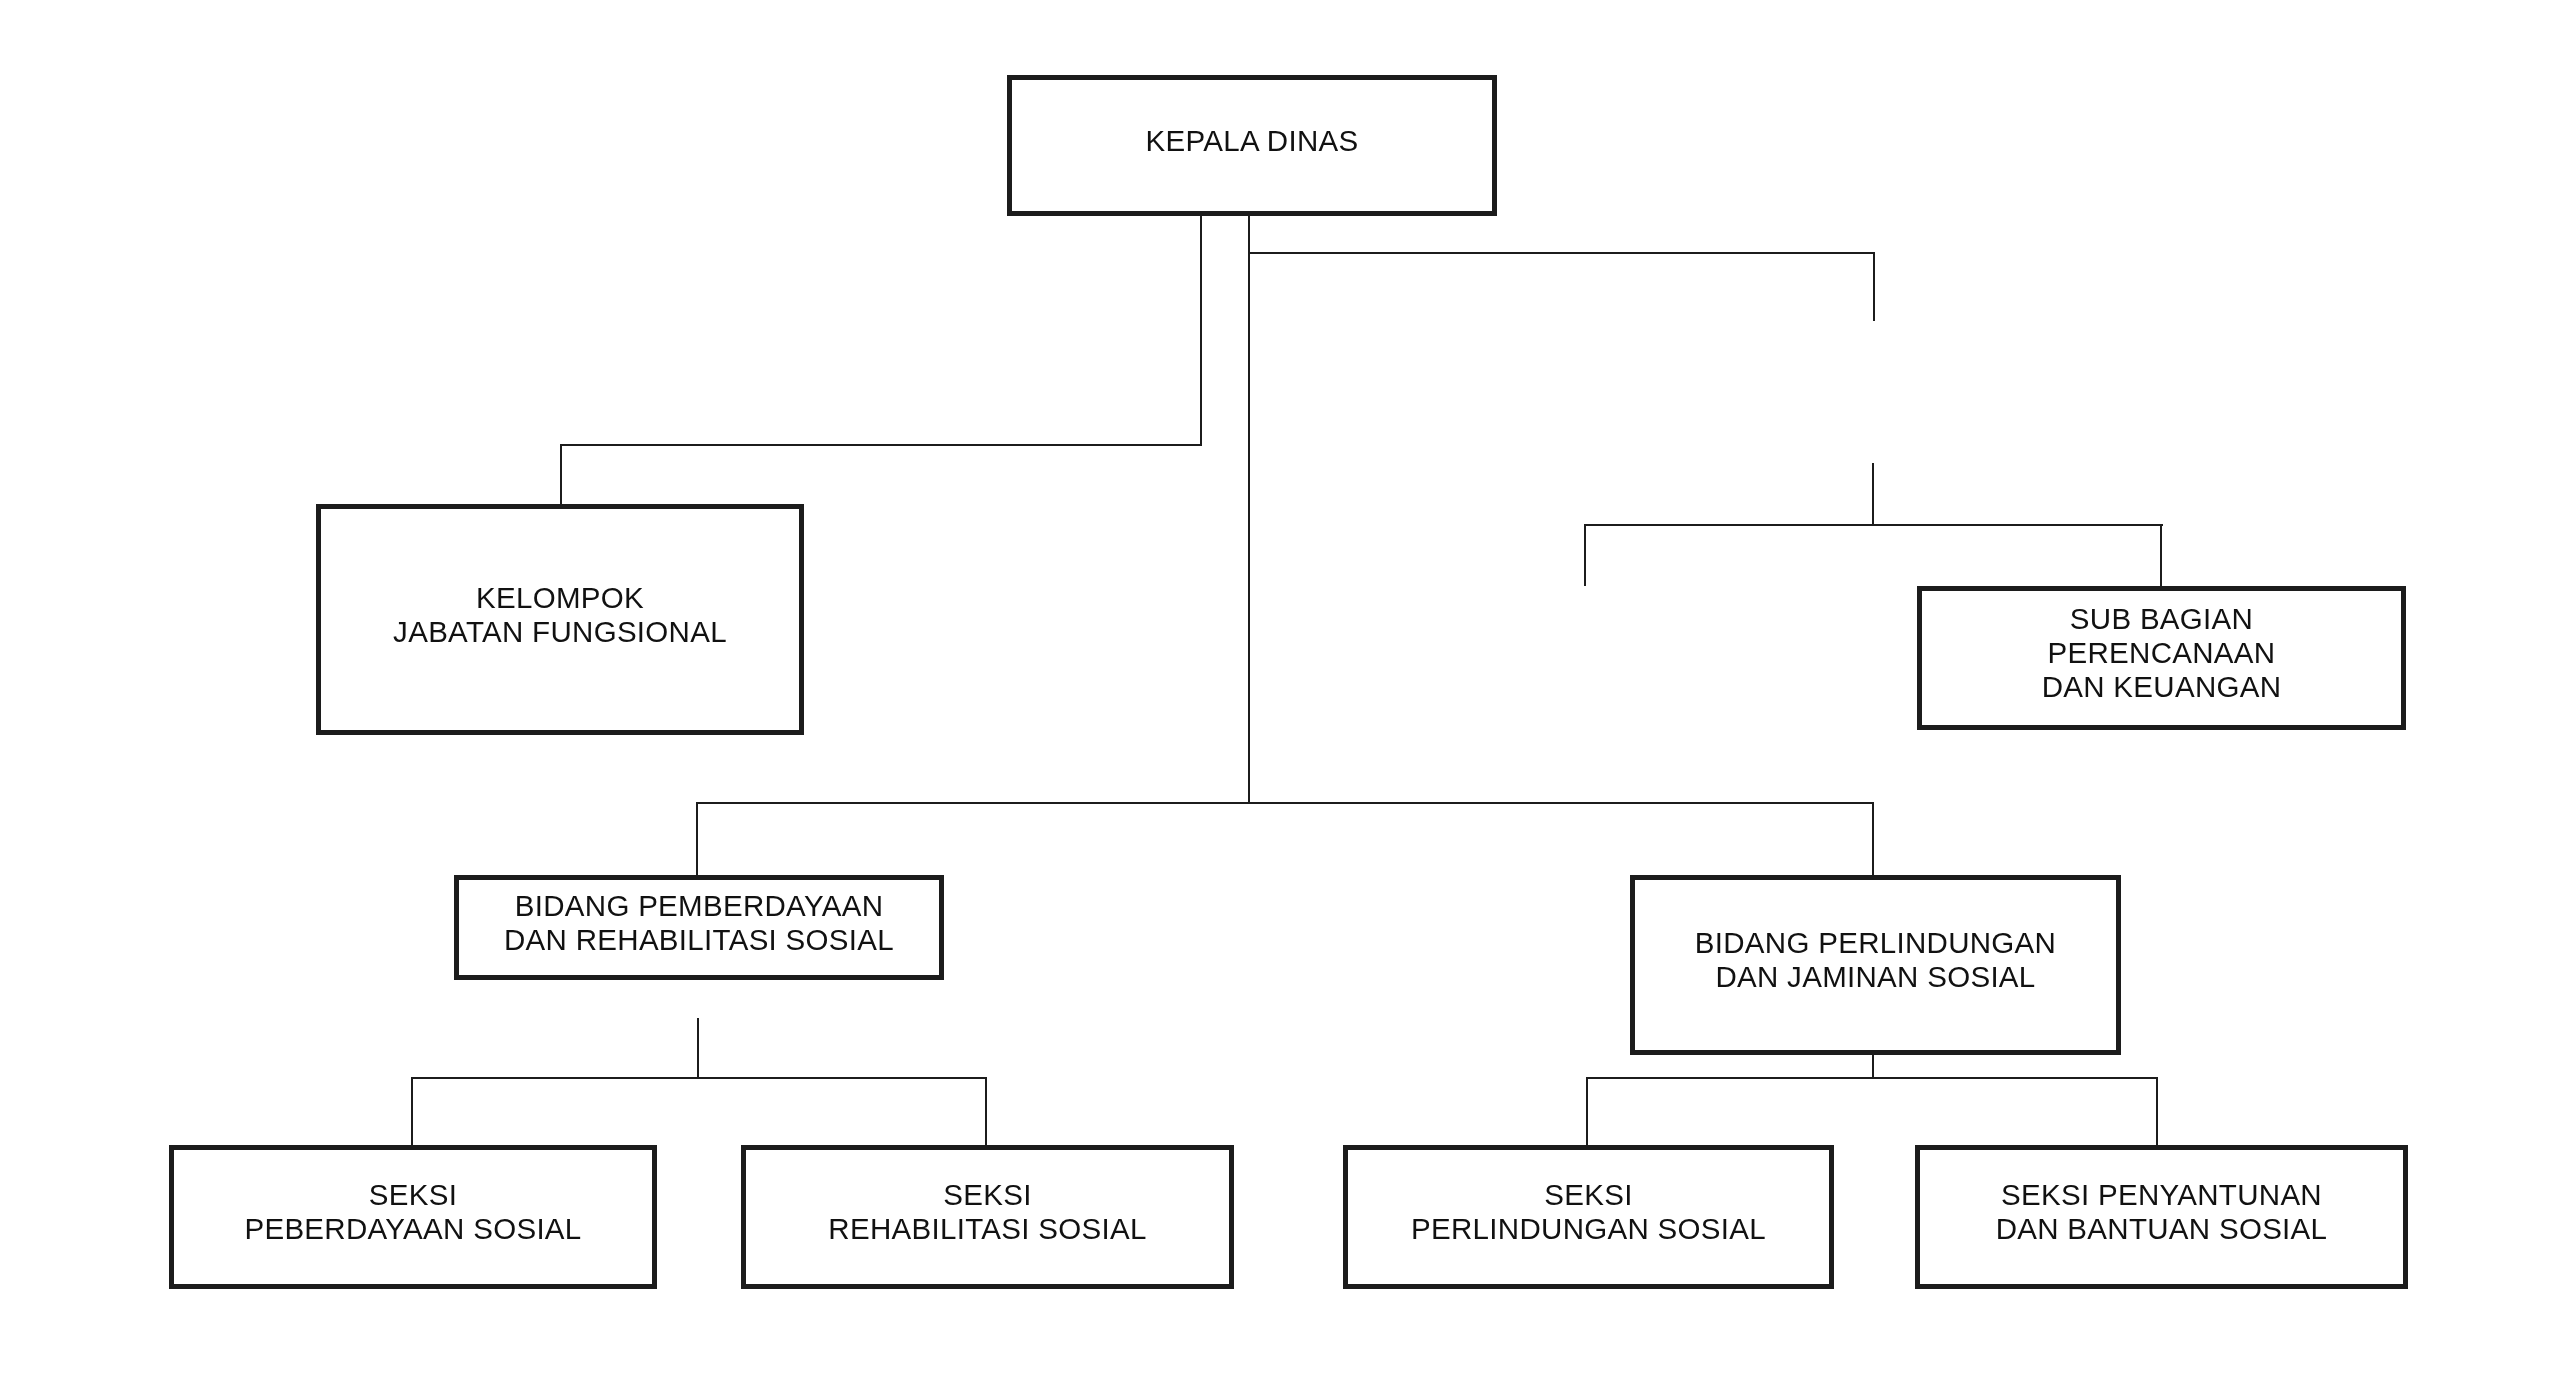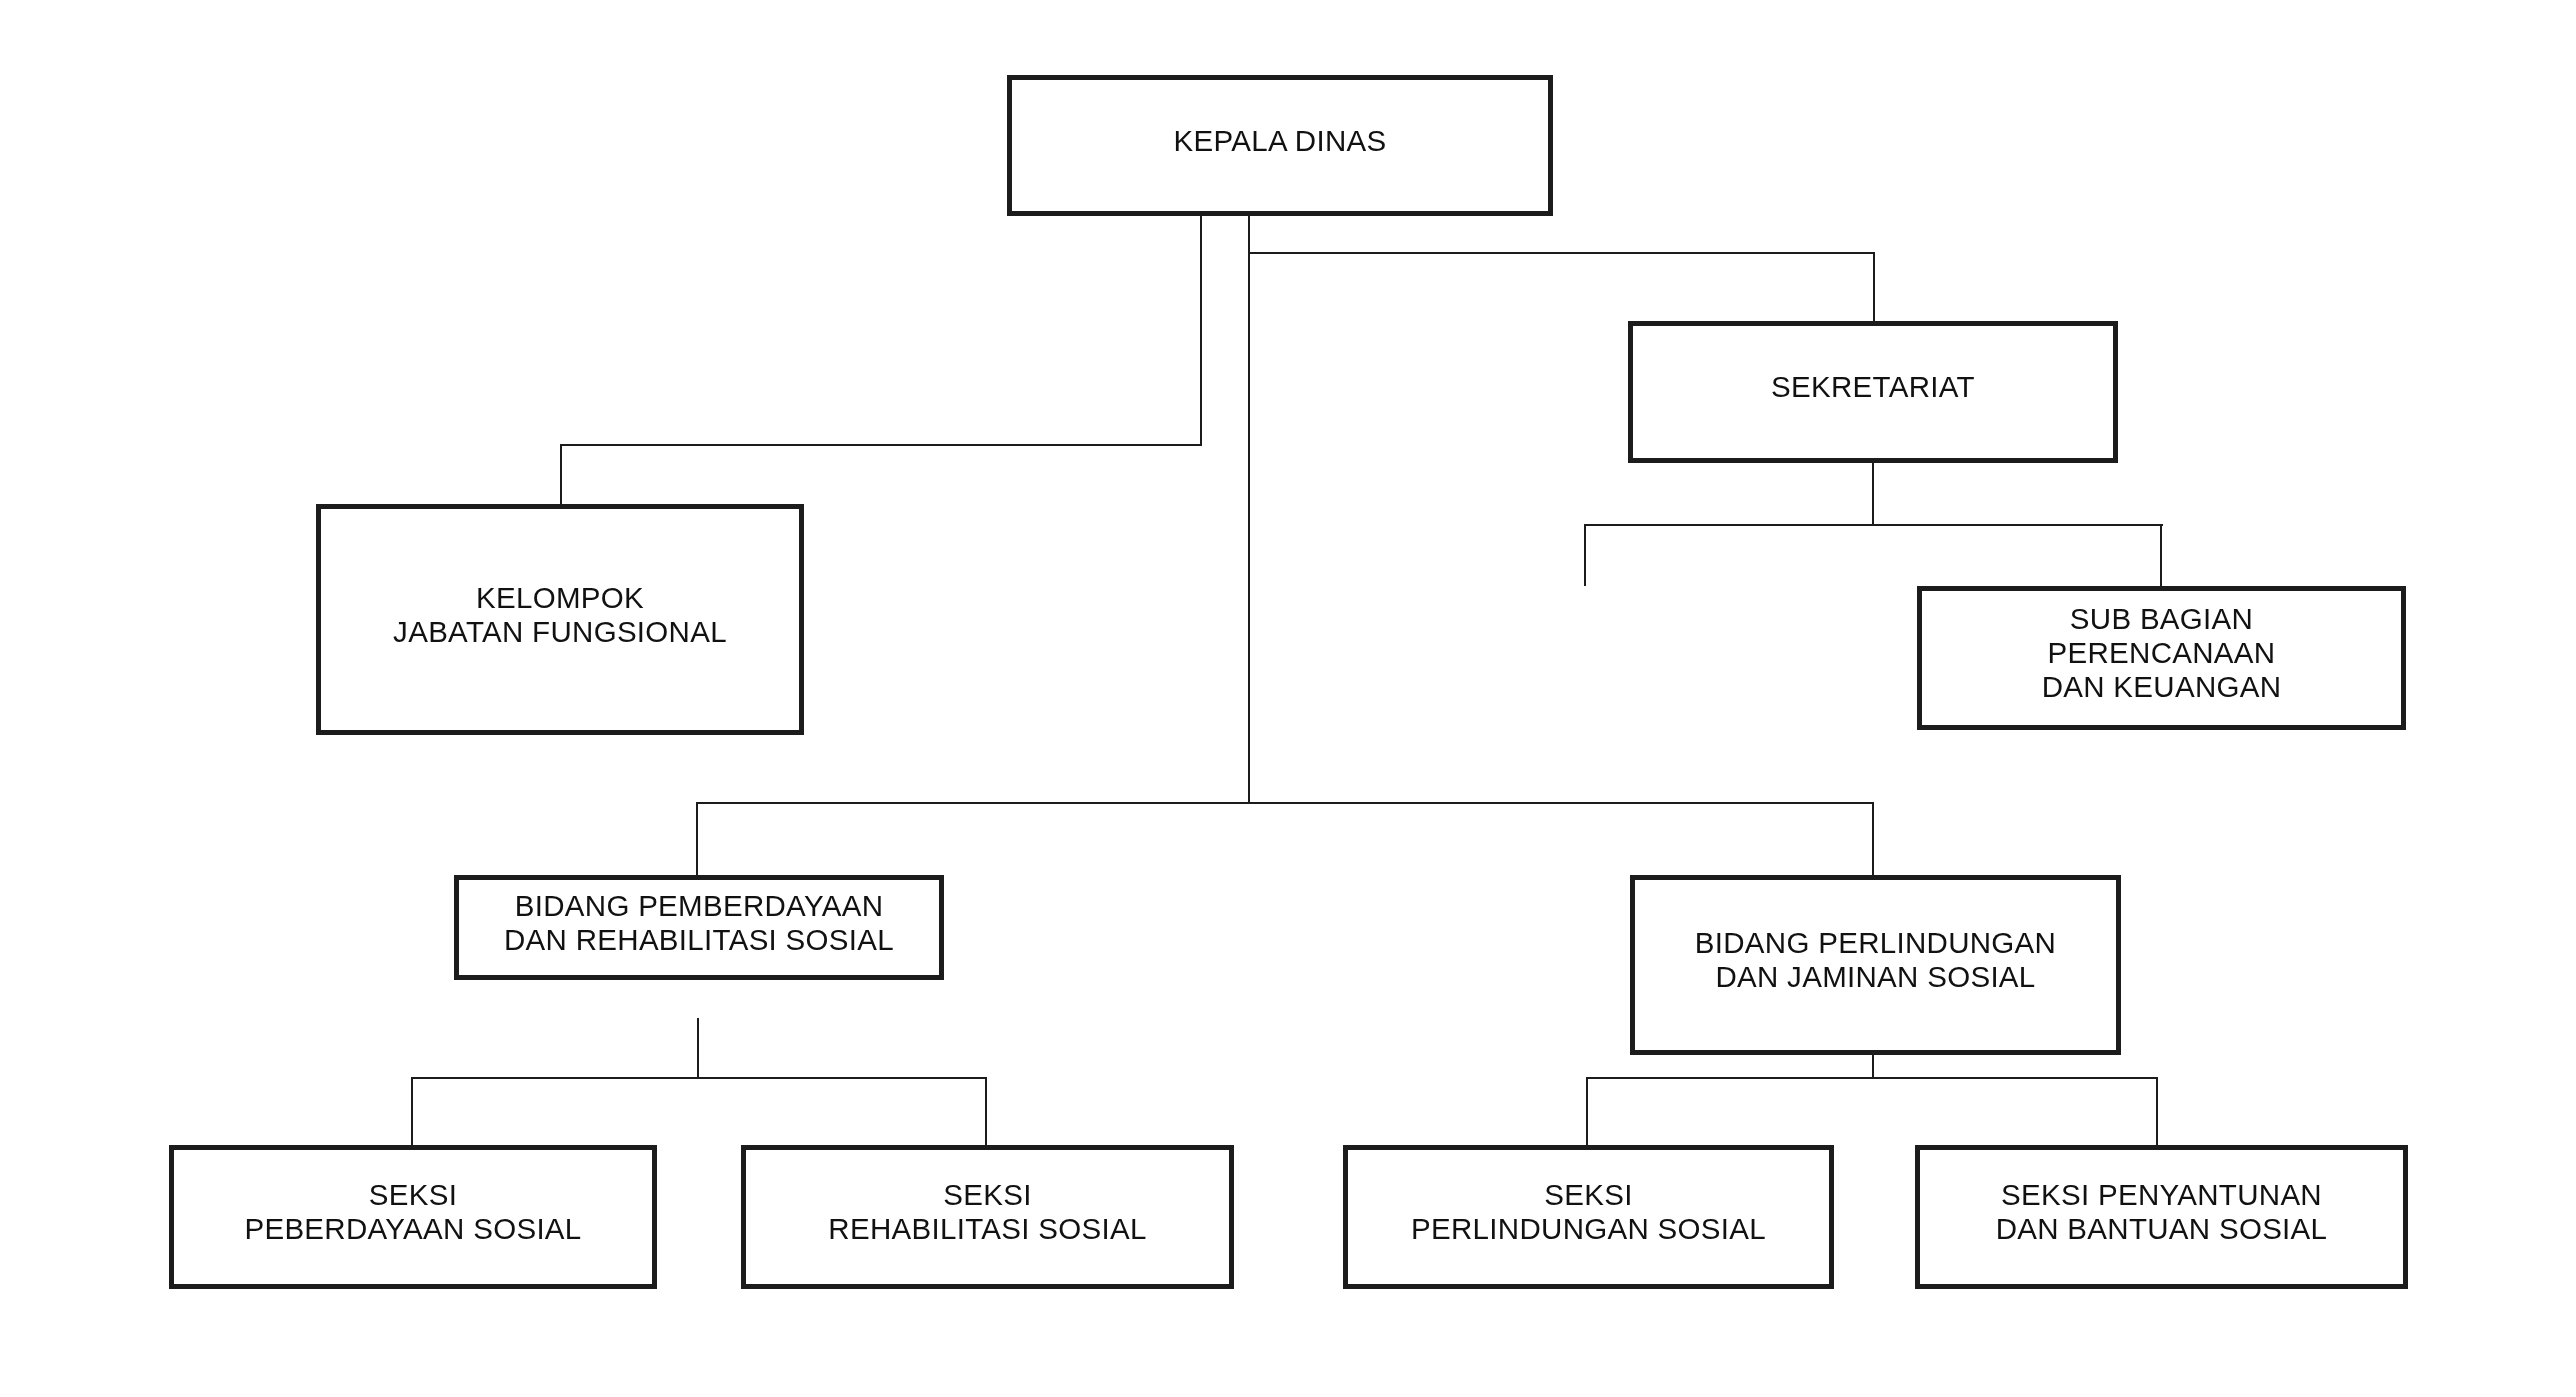--- a/index.html
+++ b/index.html
@@ -60,27 +60,24 @@
   <div class="edge" style="left:2160px; top:524px; width:2px;  height:62px;"></div>
   <div class="edge" style="left:697px; top:1018px; width:2px;   height:60px;"></div>
   <div class="edge" style="left:411px;  top:1077px; width:576px;  height:2px;"></div>
   <div class="edge" style="left:411px;  top:1077px; width:2px;   height:68px;"></div>
   <div class="edge" style="left:985px; top:1077px; width:2px;   height:68px;"></div>
   <div class="edge" style="left:1872px; top:1018px; width:2px;   height:60px;"></div>
   <div class="edge" style="left:1586px; top:1077px; width:572px;  height:2px;"></div>
   <div class="edge" style="left:1586px; top:1077px; width:2px;   height:68px;"></div>
   <div class="edge" style="left:2156px; top:1077px; width:2px;   height:68px;"></div>
 
-  <div class="node" style="left:1007px; top:75px; width:546px; height:141px;">
+  <div class="node" style="left:1007px; top:75px; width:490px; height:141px;">
     <span class="label">KEPALA DINAS</span>
   </div>
 
-  <div class="node" style="left:1628px; top:321px; width:490px; height:142px;">
-    <span class="label">SEKRETARIAT</span>
-  </div>
 
   <div class="node" style="left:316px; top:504px; width:488px; height:231px;">
     <span class="label">KELOMPOK
 JABATAN FUNGSIONAL</span>
   </div>
 
 
   <div class="node" style="left:1917px; top:586px; width:489px; height:144px;">
     <span class="label">SUB BAGIAN
 PERENCANAAN

